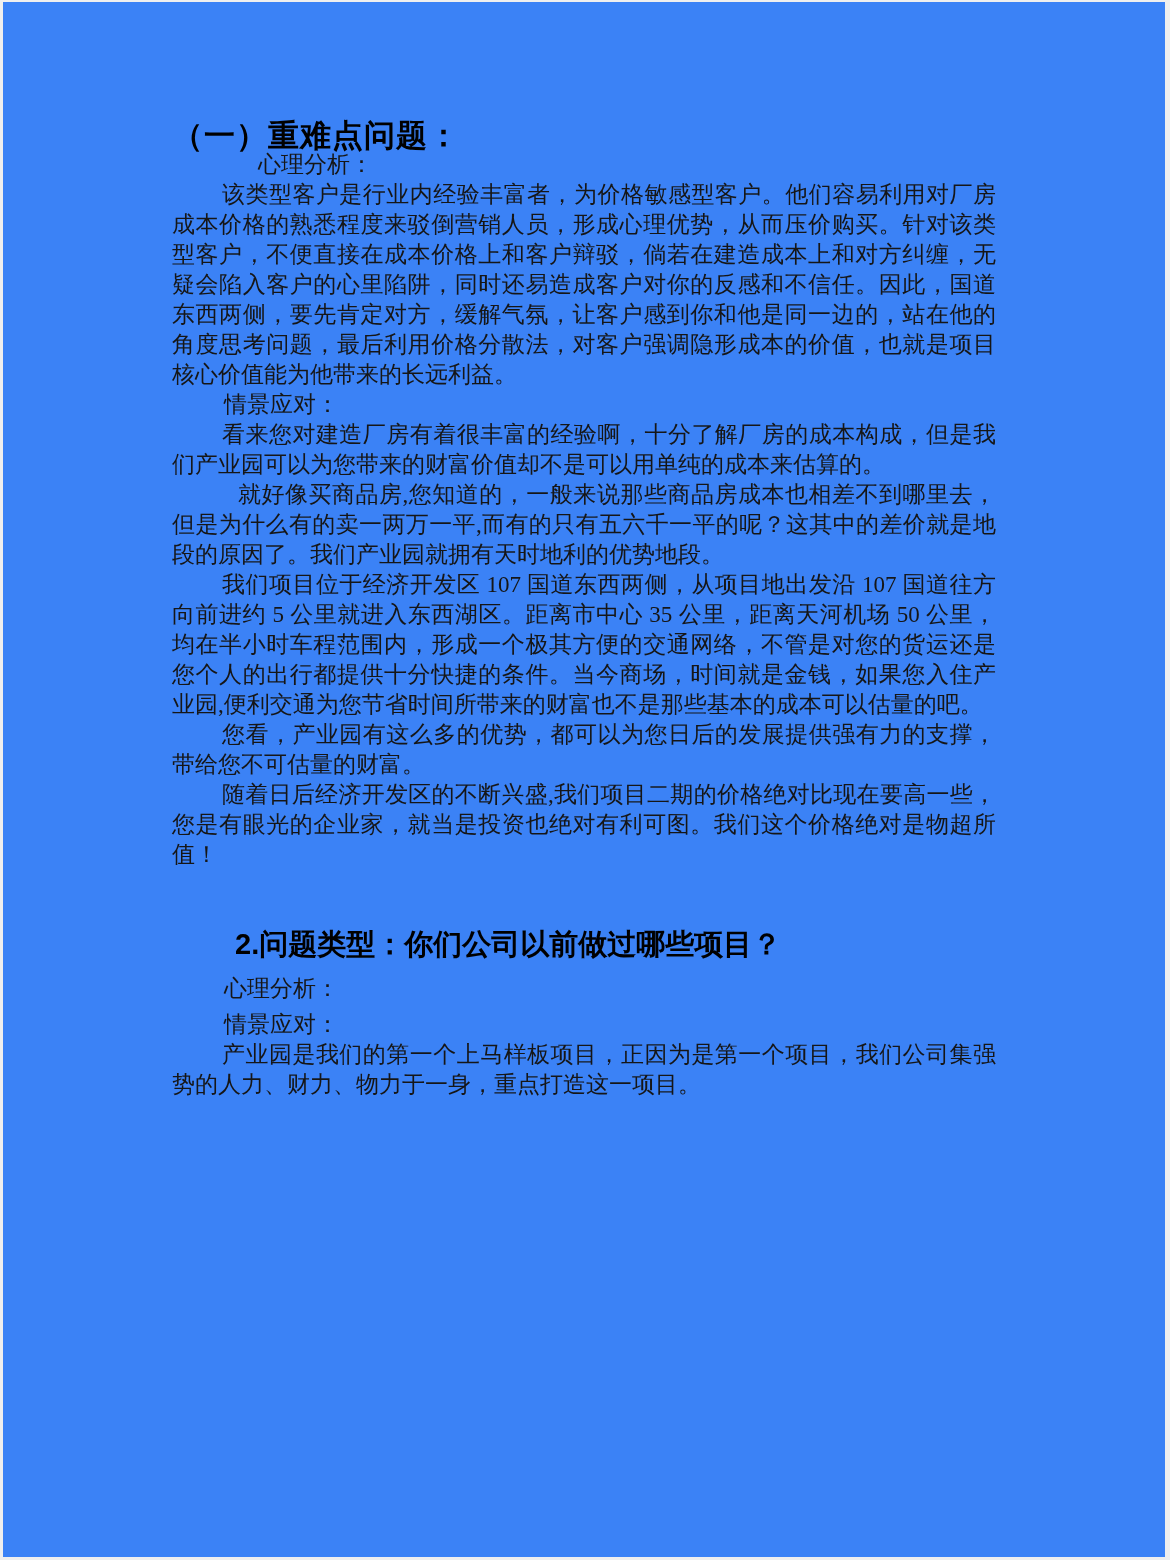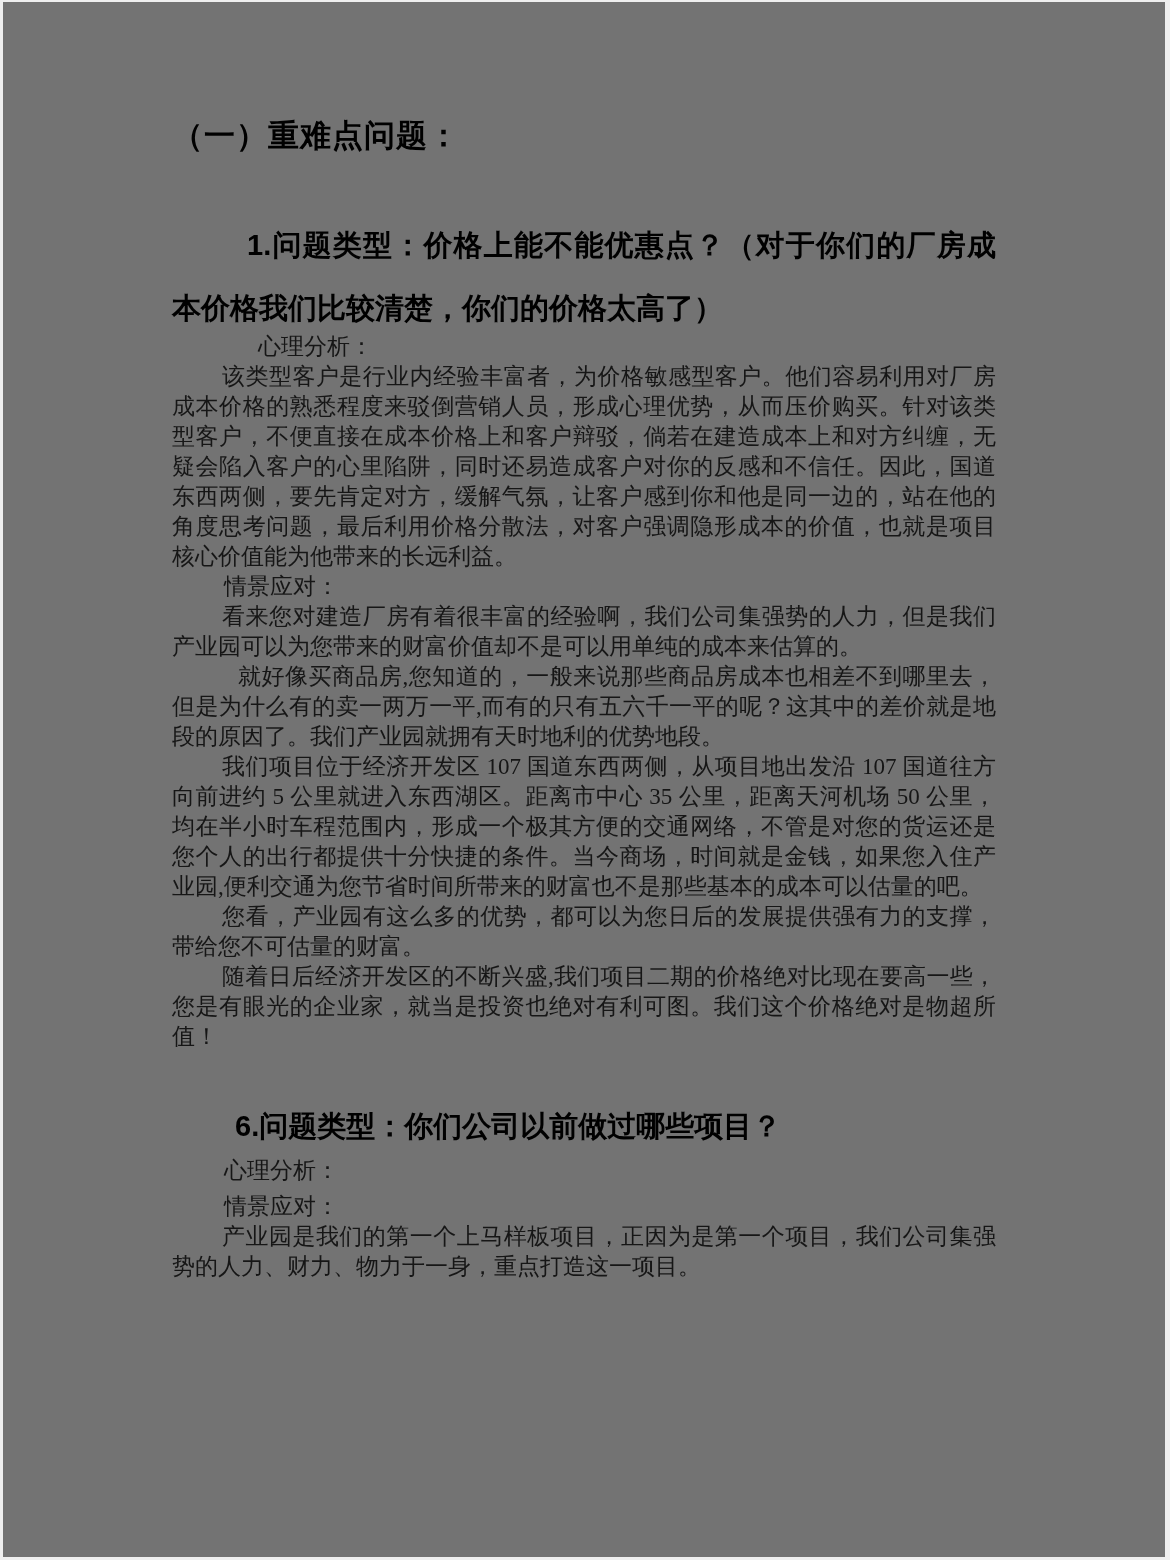--- a/index.html
+++ b/index.html
@@ -12,21 +12,21 @@
     background: #efefef;
     position: relative;
     overflow: hidden;
   }
   .page {
     position: absolute;
     left: 3px;
     top: 2px;
     right: 5px;
     bottom: 3px;
-    background: #737373;
+    background: #3b82f6;
     box-sizing: border-box;
     padding: 112px 169px 0 169px;
     font-family: "Liberation Serif", serif;
     color: #161616;
   }
   .doc-title {
     margin: 0;
     font-family: "Liberation Sans", sans-serif;
     font-weight: 700;
     font-size: 31px;
@@ -80,42 +80,41 @@
   }
 </style>
 </head>
 <body>
 
 <div class="page">
 
   <h1 class="doc-title">（一）重难点问题：</h1>
 
   <section>
-    <h2 class="q-heading qh1">1.问题类型：价格上能不能优惠点？（对于你们的厂房成本价格我们比较清楚，你们的价格太高了）</h2>
 
     <p class="label first-label">心理分析：</p>
 
     <p class="para">该类型客户是行业内经验丰富者，为价格敏感型客户。他们容易利用对厂房成本价格的熟悉程度来驳倒营销人员，形成心理优势，从而压价购买。针对该类型客户，不便直接在成本价格上和客户辩驳，倘若在建造成本上和对方纠缠，无疑会陷入客户的心里陷阱，同时还易造成客户对你的反感和不信任。因此，国道东西两侧，要先肯定对方，缓解气氛，让客户感到你和他是同一边的，站在他的角度思考问题，最后利用价格分散法，对客户强调隐形成本的价值，也就是项目核心价值能为他带来的长远利益。</p>
 
     <p class="label">情景应对：</p>
 
-    <p class="para">看来您对建造厂房有着很丰富的经验啊，我们公司集强势的人力，但是我们产业园可以为您带来的财富价值却不是可以用单纯的成本来估算的。</p>
+    <p class="para">看来您对建造厂房有着很丰富的经验啊，十分了解厂房的成本构成，但是我们产业园可以为您带来的财富价值却不是可以用单纯的成本来估算的。</p>
 
     <p class="para indent-wide">就好像买商品房,您知道的，一般来说那些商品房成本也相差不到哪里去，但是为什么有的卖一两万一平,而有的只有五六千一平的呢？这其中的差价就是地段的原因了。我们产业园就拥有天时地利的优势地段。</p>
 
     <p class="para">我们项目位于经济开发区 107 国道东西两侧，从项目地出发沿 107 国道往方向前进约 5 公里就进入东西湖区。距离市中心 35 公里，距离天河机场 50 公里，均在半小时车程范围内，形成一个极其方便的交通网络，不管是对您的货运还是您个人的出行都提供十分快捷的条件。当今商场，时间就是金钱，如果您入住产业园,便利交通为您节省时间所带来的财富也不是那些基本的成本可以估量的吧。</p>
 
 
     <p class="para">您看，产业园有这么多的优势，都可以为您日后的发展提供强有力的支撑，带给您不可估量的财富。</p>
 
     <p class="para">随着日后经济开发区的不断兴盛,我们项目二期的价格绝对比现在要高一些，您是有眼光的企业家，就当是投资也绝对有利可图。我们这个价格绝对是物超所值！</p>
   </section>
 
   <section>
-    <h2 class="q-heading qh2">6.问题类型：你们公司以前做过哪些项目？</h2>
+    <h2 class="q-heading qh2">2.问题类型：你们公司以前做过哪些项目？</h2>
 
     <p class="label label-tight">心理分析：</p>
 
 
     <p class="label label-resp2">情景应对：</p>
 
     <p class="para">产业园是我们的第一个上马样板项目，正因为是第一个项目，我们公司集强势的人力、财力、物力于一身，重点打造这一项目。</p>
   </section>
 
 </div>

